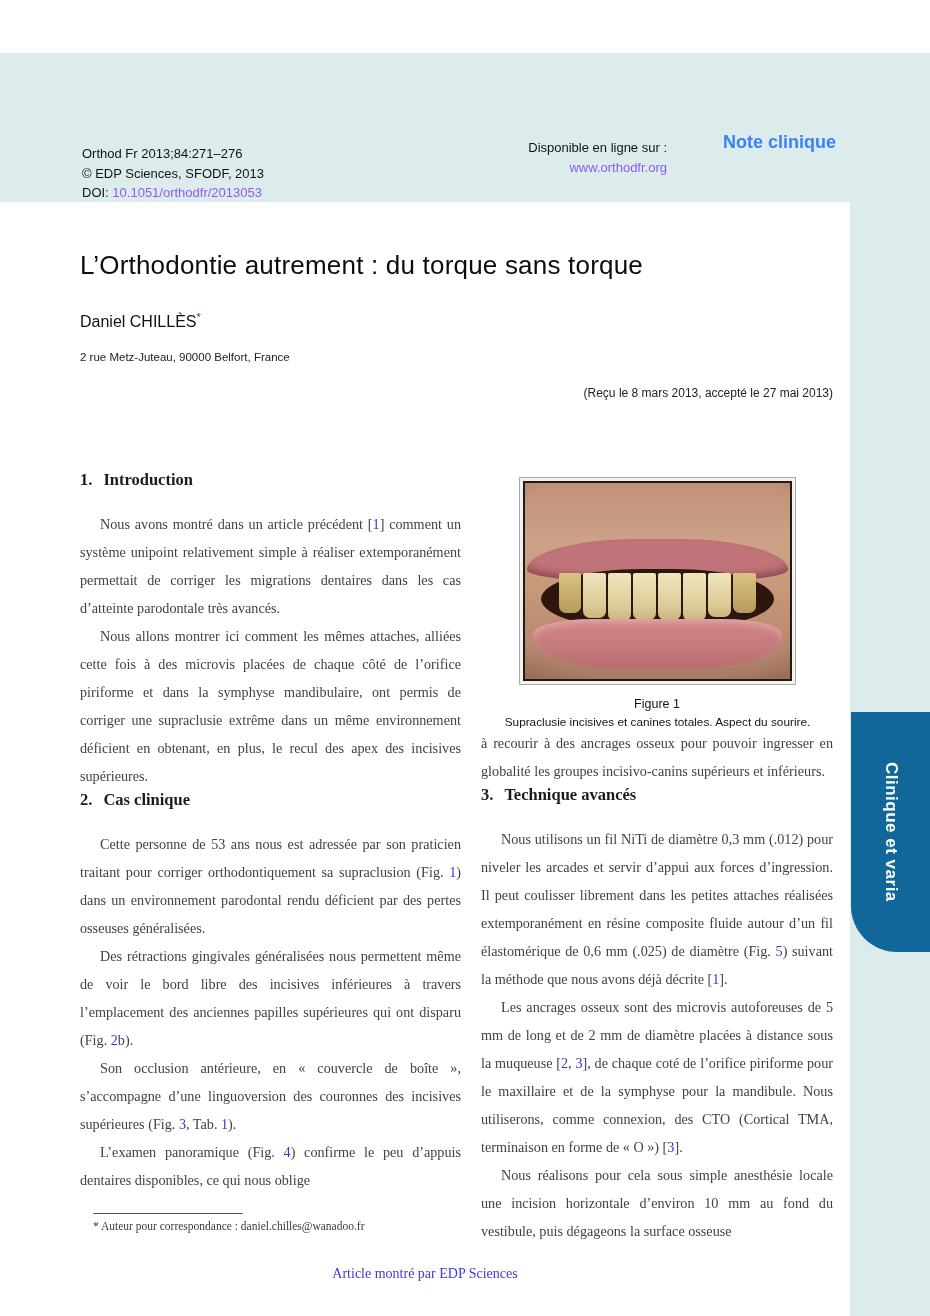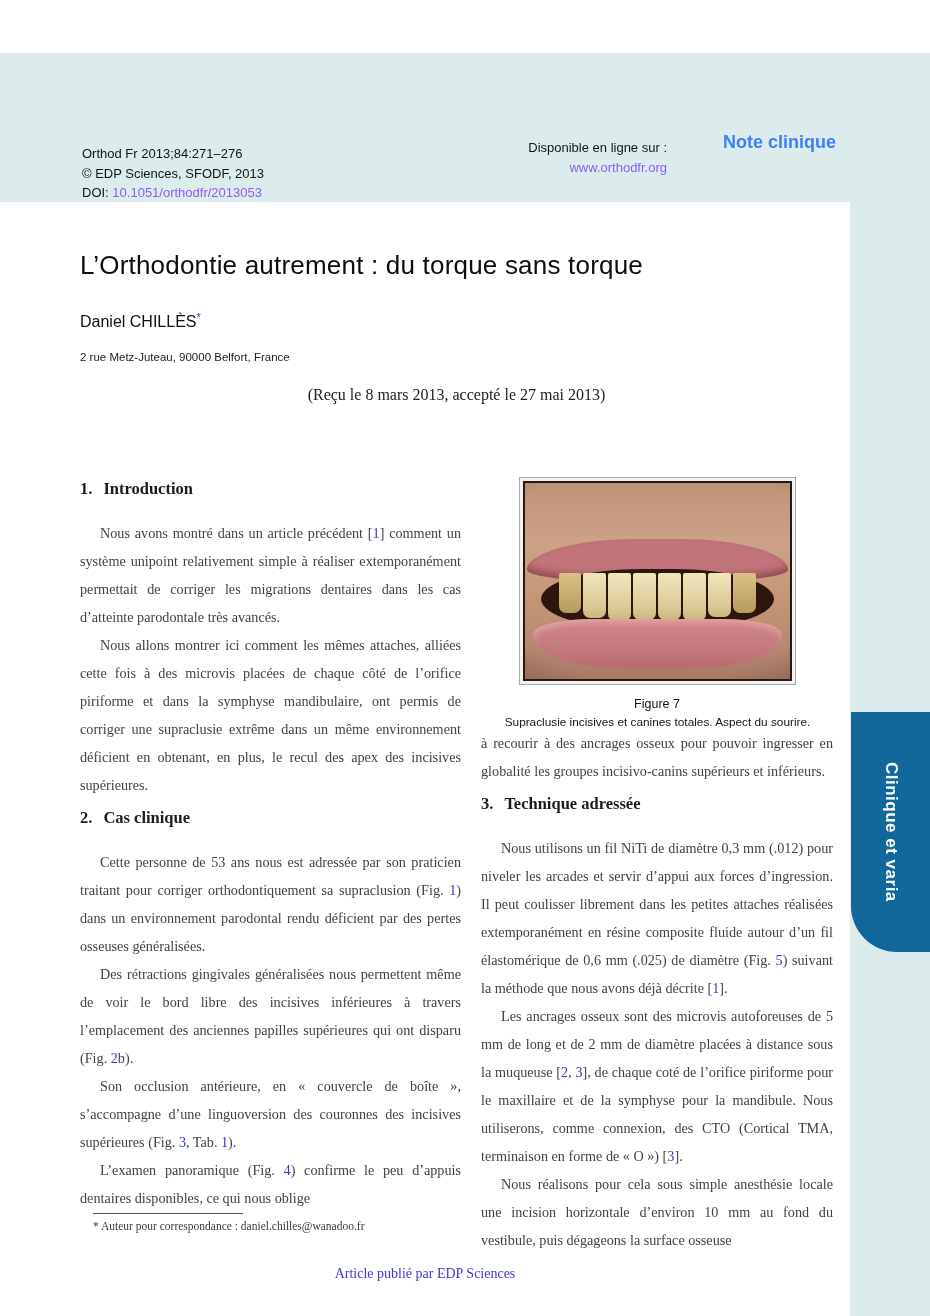--- a/index.html
+++ b/index.html
@@ -25,28 +25,28 @@
   .lnk{color:#8b5cf6;text-decoration:none;cursor:pointer;}
 
   
   .title{position:absolute;left:80px;top:250px;font-family:"Liberation Sans",sans-serif;
          font-size:26px;font-weight:400;color:#0d0d0d;letter-spacing:.2px;}
   .author{position:absolute;left:80px;top:311px;font-family:"Liberation Sans",sans-serif;
           font-size:16px;color:#111;}
   .author sup{color:#2438cb;font-size:11px;}
   .affil{position:absolute;left:80px;top:351px;font-family:"Liberation Sans",sans-serif;
          font-size:11.5px;color:#222;}
-  .received{position:absolute;left:80px;top:386px;width:753px;text-align:center;
-            font-family:Liberation Serif, serif;font-size:16px;color:#222;}
+  .received{position:absolute;left:80px;top:386px;width:753px;text-align:right;
+            font-family:Liberation Sans, sans-serif;font-size:12px;color:#222;}
 
   
   .col-left{position:absolute;left:80px;top:470px;width:381px;}
   .col-right{position:absolute;left:481px;top:470px;width:352px;}
   h2.section{font-family:"Liberation Serif",serif;font-weight:bold;font-size:16.5px;
-             color:#1b1b1b;margin:9px 0 20px 0;}
+             color:#1b1b1b;margin:0 0 20px 0;}
   h2.section .sec-num{margin-right:11px;}
   p.body{font-size:14.2px;line-height:28px;text-align:justify;text-indent:20px;
          margin:0;color:#3f3f4a;}
   p.body.noindent{text-indent:0;}
   .cite{color:#2e3ad2;cursor:pointer;}
   .mt-h{margin-top:22px;}
 
   
   .fig{width:277px;margin:7px auto 0 auto;}
   .photo-frame{border:1px solid #a9a9a9;background:#f2f2f2;padding:3px;}
@@ -146,36 +146,36 @@
             <div class="tooth"></div>
             <div class="tooth"></div>
             <div class="tooth"></div>
             <div class="tooth"></div>
             <div class="tooth"></div>
             <div class="tooth"></div>
           </div>
           <div class="lip-lower"></div>
         </div>
       </div>
-      <div class="fig-label">Figure 7</div>
+      <div class="fig-label">Figure 1</div>
       <div class="fig-caption">Supraclusie incisives et canines totales. Aspect du sourire.</div>
     </div>
 
     <p class="body noindent cont"><span>à recourir à des ancrages osseux pour pouvoir ingresser en globalité les groupes incisivo-canins supérieurs et inférieurs.</span></p>
 
     <h2 class="section mt-h">
-      <span class="sec-num">3.</span><span>Technique adressée</span>
+      <span class="sec-num">3.</span><span>Technique avancés</span>
     </h2>
     <p class="body"><span>Nous utilisons un fil NiTi de diamètre 0,3 mm (.012) pour niveler les arcades et servir d’appui aux forces d’ingression. Il peut coulisser librement dans les petites attaches réalisées extemporanément en résine composite fluide autour d’un fil élastomérique de 0,6 mm (.025) de diamètre (Fig. </span><span class="cite">5</span><span>) suivant la méthode que nous avons déjà décrite [</span><span class="cite">1</span><span>].</span></p>
     <p class="body"><span>Les ancrages osseux sont des microvis autoforeuses de 5 mm de long et de 2 mm de diamètre placées à distance sous la muqueuse [</span><span class="cite">2</span><span>, </span><span class="cite">3</span><span>], de chaque coté de l’orifice piriforme pour le maxillaire et de la symphyse pour la mandibule. Nous utiliserons, comme connexion, des CTO (Cortical TMA, terminaison en forme de « O ») [</span><span class="cite">3</span><span>].</span></p>
     <p class="body"><span>Nous réalisons pour cela sous simple anesthésie locale une incision horizontale d’environ 10 mm au fond du vestibule, puis dégageons la surface osseuse</span></p>
   </div>
 
   <div class="footnote">
     <div class="fn-rule"></div>
     <div>* Auteur pour correspondance : daniel.chilles@wanadoo.fr</div>
   </div>
 
   <div class="footer">
-    <span>Article publié par EDP Sciences</span>
+    <span>Article montré par EDP Sciences</span>
   </div>
 
 </div>
 
 </body></html>

